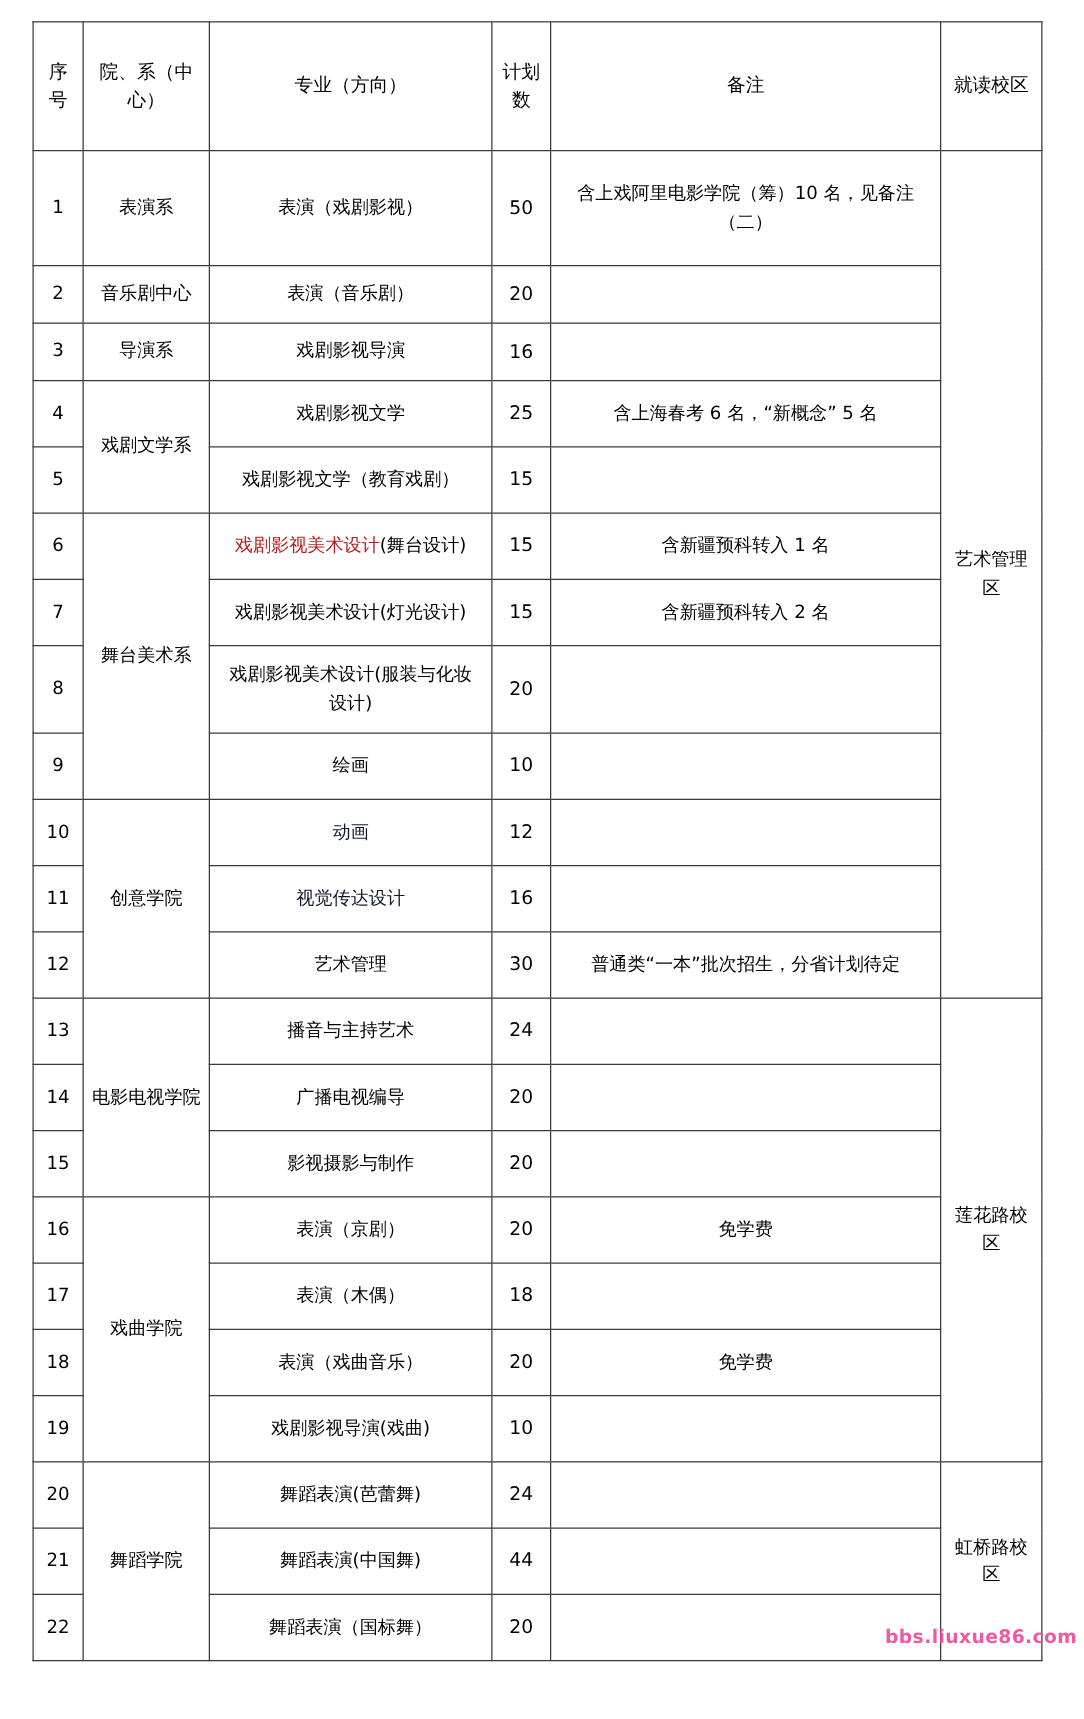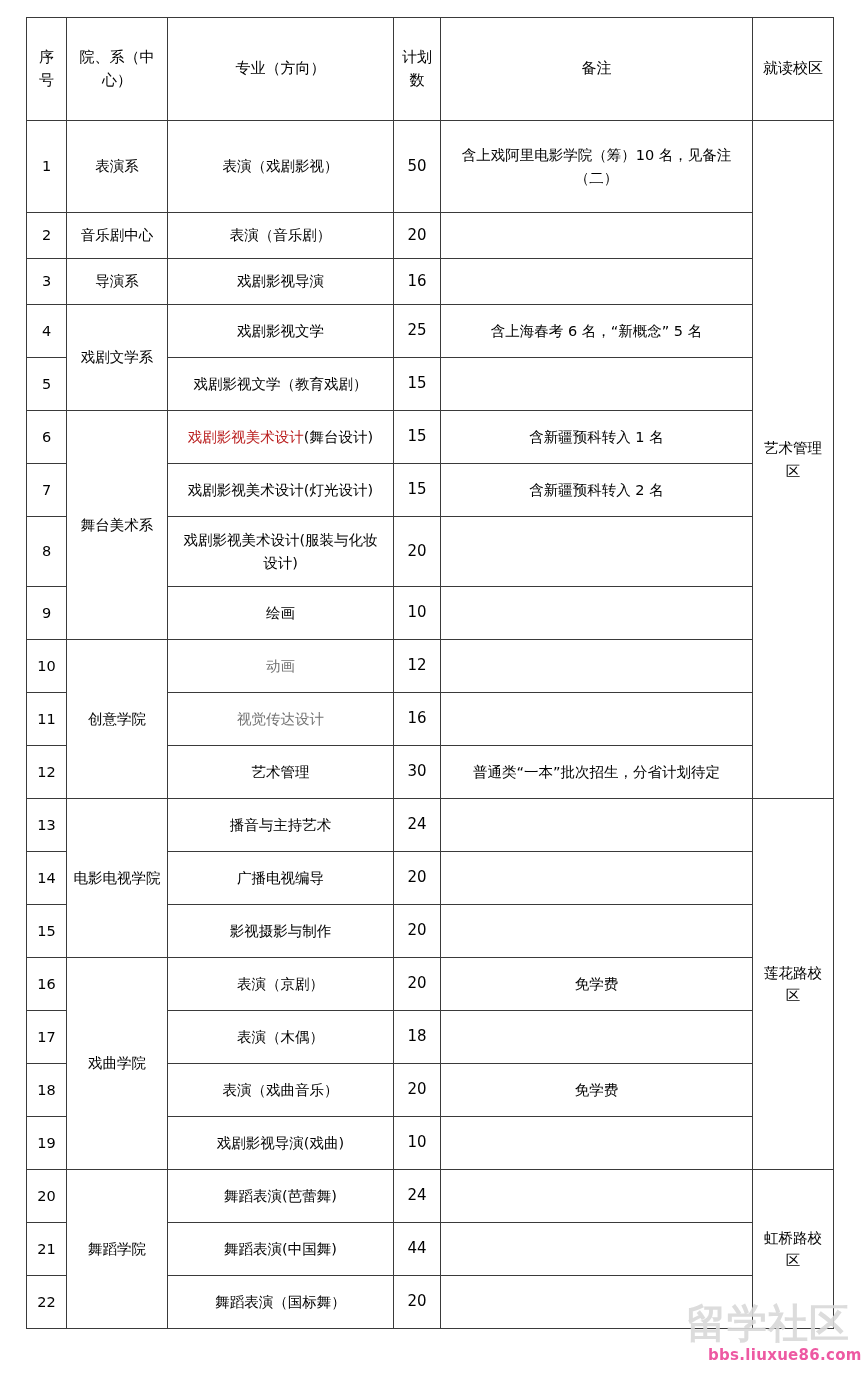--- a/index.html
+++ b/index.html
@@ -64,21 +64,21 @@
 
   .idx { font-size: 14.5px; }
 
   .major   { font-size: 14.5px; margin-top: 44px; }
   .dept    { font-size: 14.5px; }
   .count   { font-size: 15px; }
   .remark  { font-size: 14.5px; margin-top: 37px; }
   .campus  { font-size: 14.5px; line-height: 2.0; }
 
   .link {
-    color: #737373;
+    color: #0f172a;
   }
   .link-u {
     color: #b91c1c;
   }
 
   
   #watermark {
     position: absolute;
     left: 686px;
     top: 1300px;
@@ -340,17 +340,16 @@
         <td class="count">20</td>
         <td class="remark"></td>
       </tr>
 
     </tbody>
   </table>
 
   <div id="below-sliver"></div>
 
   <div id="watermark">
-    <div class="wm-main">留学社区</div>
     <div class="wm-sub">bbs.liuxue86.com</div>
   </div>
 
 </div>
 
 </body></html>

